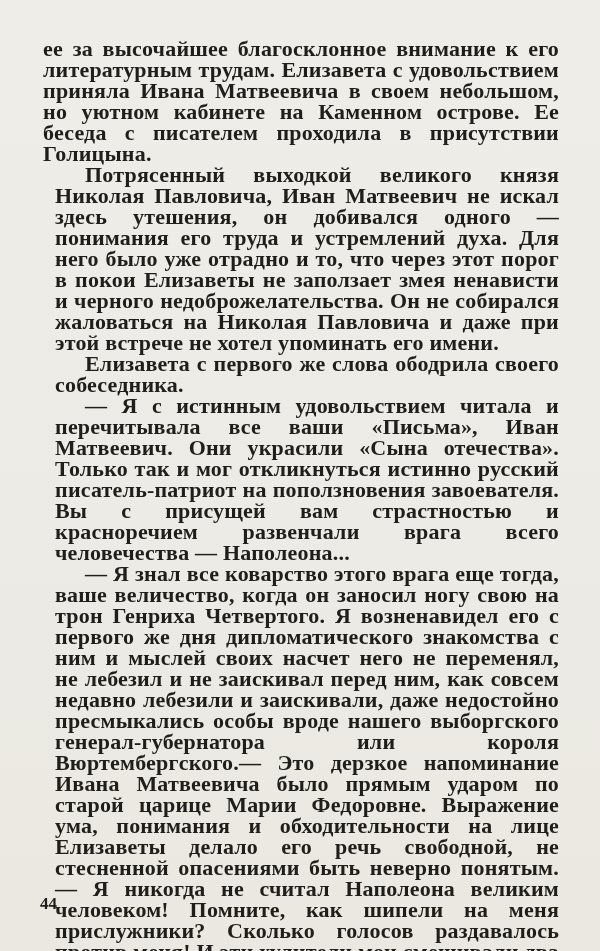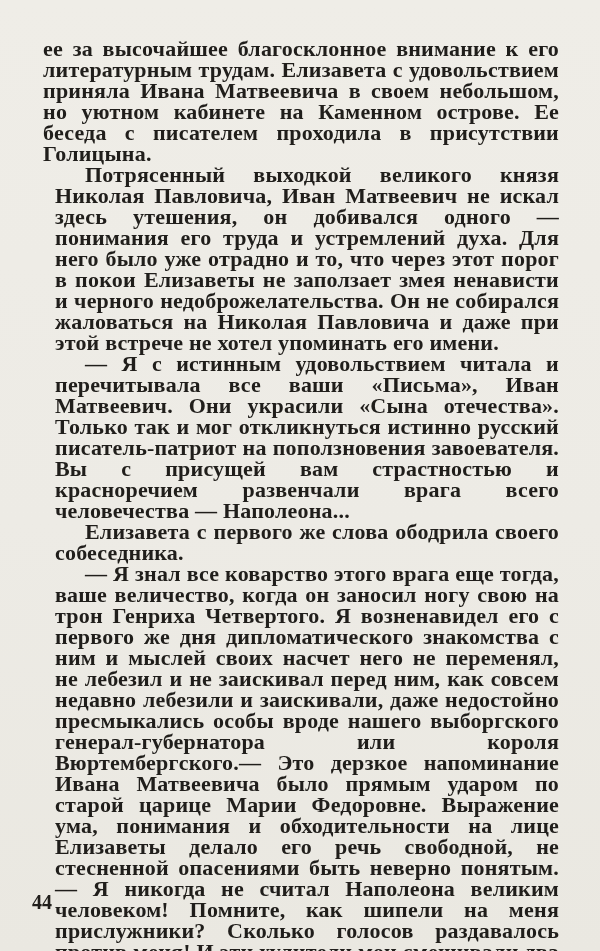--- a/index.html
+++ b/index.html
@@ -34,33 +34,33 @@
   .text-block p {
     margin: 0;
     padding: 0;
   }
   .text-block p.indent {
     text-indent: 30px;
     margin-left: 12px;
   }
   .page-number {
     position: absolute;
-    left: 32px;
+    left: 40px;
     bottom: 37px;
     color: #201e1b;
     font-family: "Liberation Serif", "DejaVu Serif", serif;
-    font-size: 20px;
+    font-size: 17px;
     font-weight: 600;
   }
 </style>
 </head>
 <body>
 
 <div class="scan-page">
   <div class="text-block">
     <p>ее за высочайшее благосклонное внимание к его литературным трудам. Елизавета с удовольствием приняла Ивана Матвеевича в своем небольшом, но уютном кабинете на Каменном острове. Ее беседа с писателем проходила в присутствии Голицына.</p>
     <p class="indent">Потрясенный выходкой великого князя Николая Павловича, Иван Матвеевич не искал здесь утешения, он добивался одного — понимания его труда и устремлений духа. Для него было уже отрадно и то, что через этот порог в покои Елизаветы не заползает змея ненависти и черного недоброжелательства. Он не собирался жаловаться на Николая Павловича и даже при этой встрече не хотел упоминать его имени.</p>
+    <p class="indent">Елизавета с первого же слова ободрила своего собеседника.</p>
     <p class="indent">— Я с истинным удовольствием читала и перечитывала все ваши «Письма», Иван Матвеевич. Они украсили «Сына отечества». Только так и мог откликнуться истинно русский писатель-патриот на поползновения завоевателя. Вы с присущей вам страстностью и красноречием развенчали врага всего человечества — Наполеона...</p>
-    <p class="indent">Елизавета с первого же слова ободрила своего собеседника.</p>
     <p class="indent">— Я знал все коварство этого врага еще тогда, ваше величество, когда он заносил ногу свою на трон Генриха Четвертого. Я возненавидел его с первого же дня дипломатического знакомства с ним и мыслей своих насчет него не переменял, не лебезил и не заискивал перед ним, как совсем недавно лебезили и заискивали, даже недостойно пресмыкались особы вроде нашего выборгского генерал-губернатора или короля Вюртембергского.— Это дерзкое напоминание Ивана Матвеевича было прямым ударом по старой царице Марии Федоровне. Выражение ума, понимания и обходительности на лице Елизаветы делало его речь свободной, не стесненной опасениями быть неверно понятым.— Я никогда не считал Наполеона великим человеком! Помните, как шипели на меня прислужники? Сколько голосов раздавалось против меня! И эти хулители мои смешивали два понятия, разные между собою: чрезвычайного и великого... Они не хотели заставить себя поразмыслить над тем, что человек может сделаться чрезвычайным единственно от обстоятельств. Но, чтобы истинно быть великим, надобно родиться таковым. Например, как Петр Великий.</p>
   </div>
   <div class="page-number">44</div>
 </div>
 
 </body></html>

